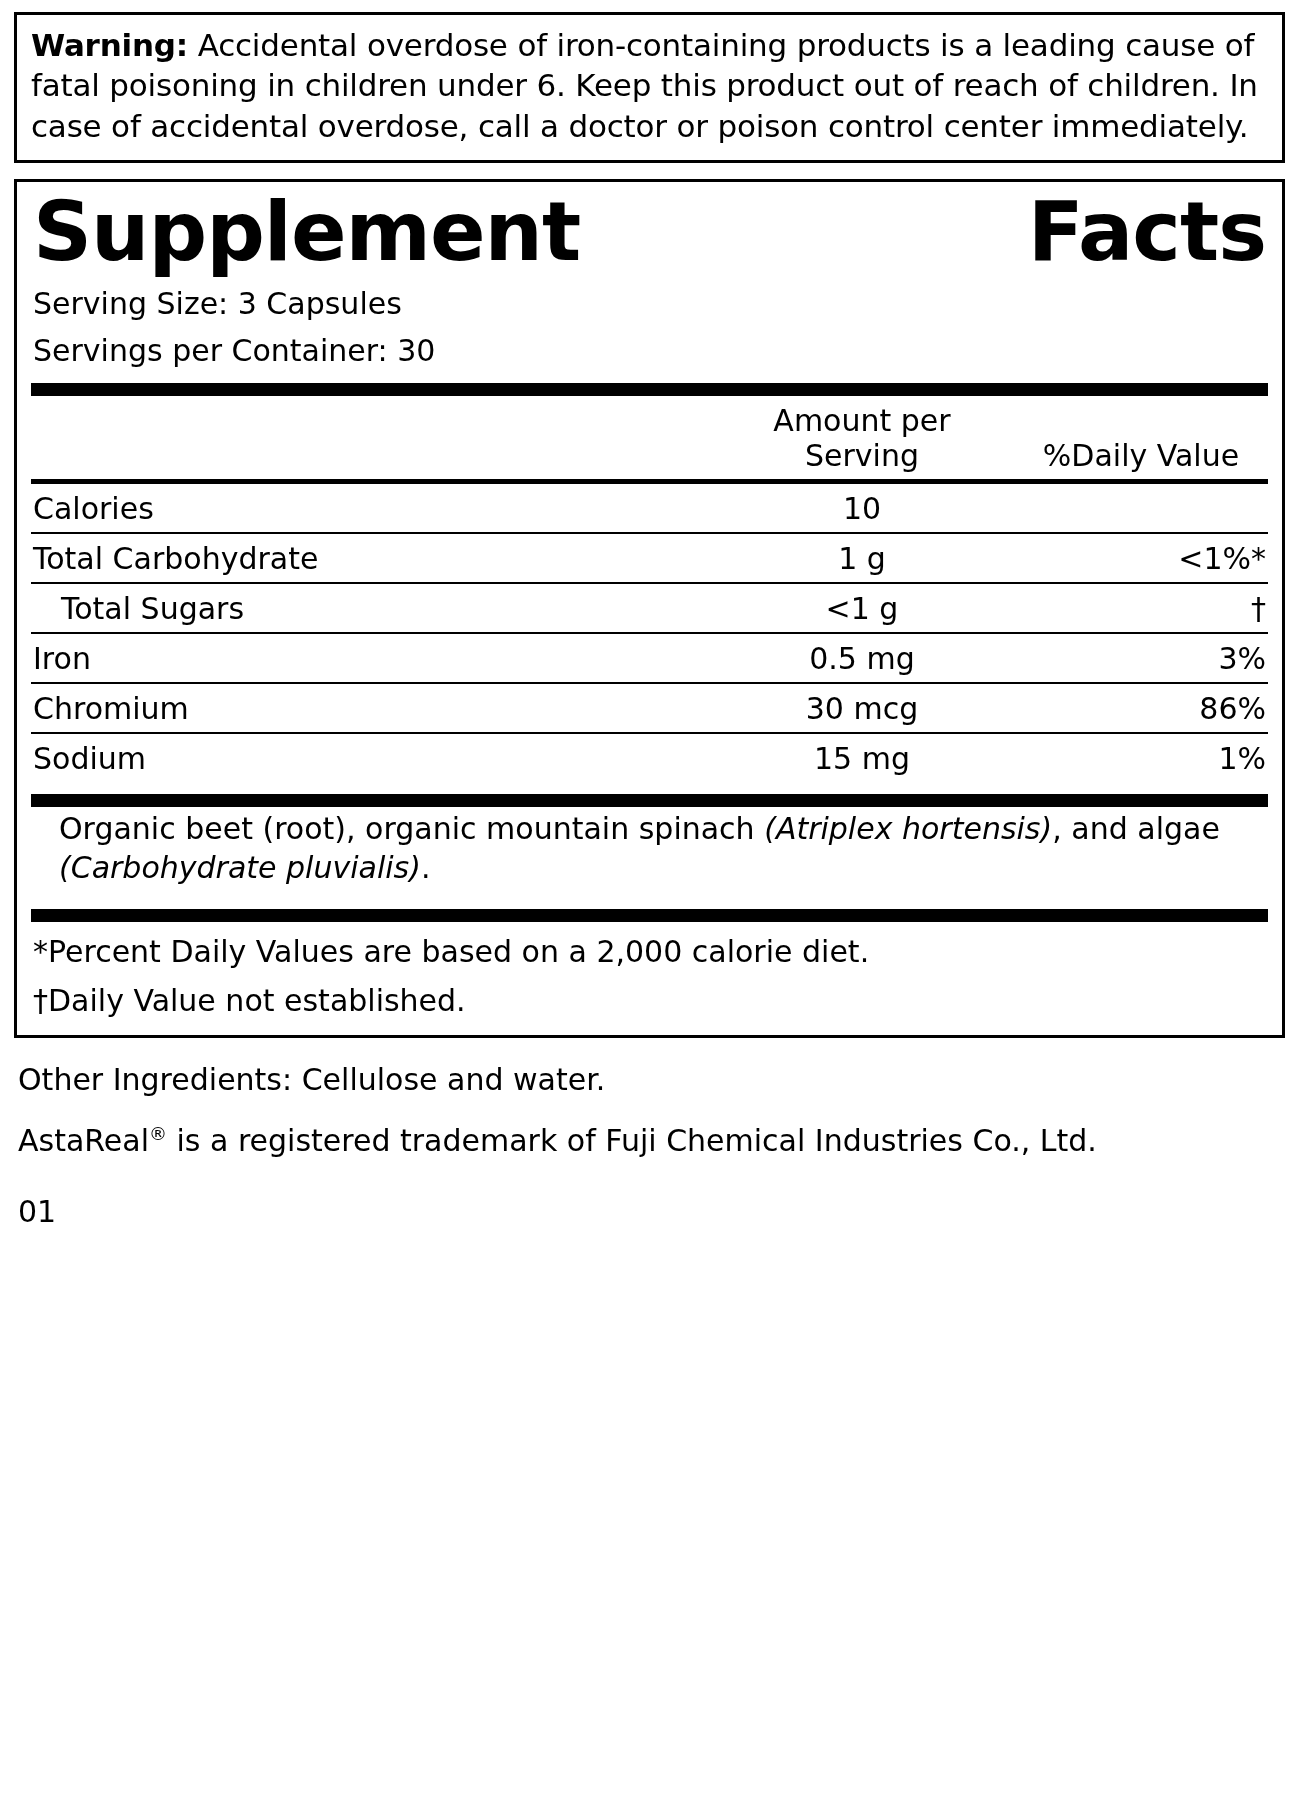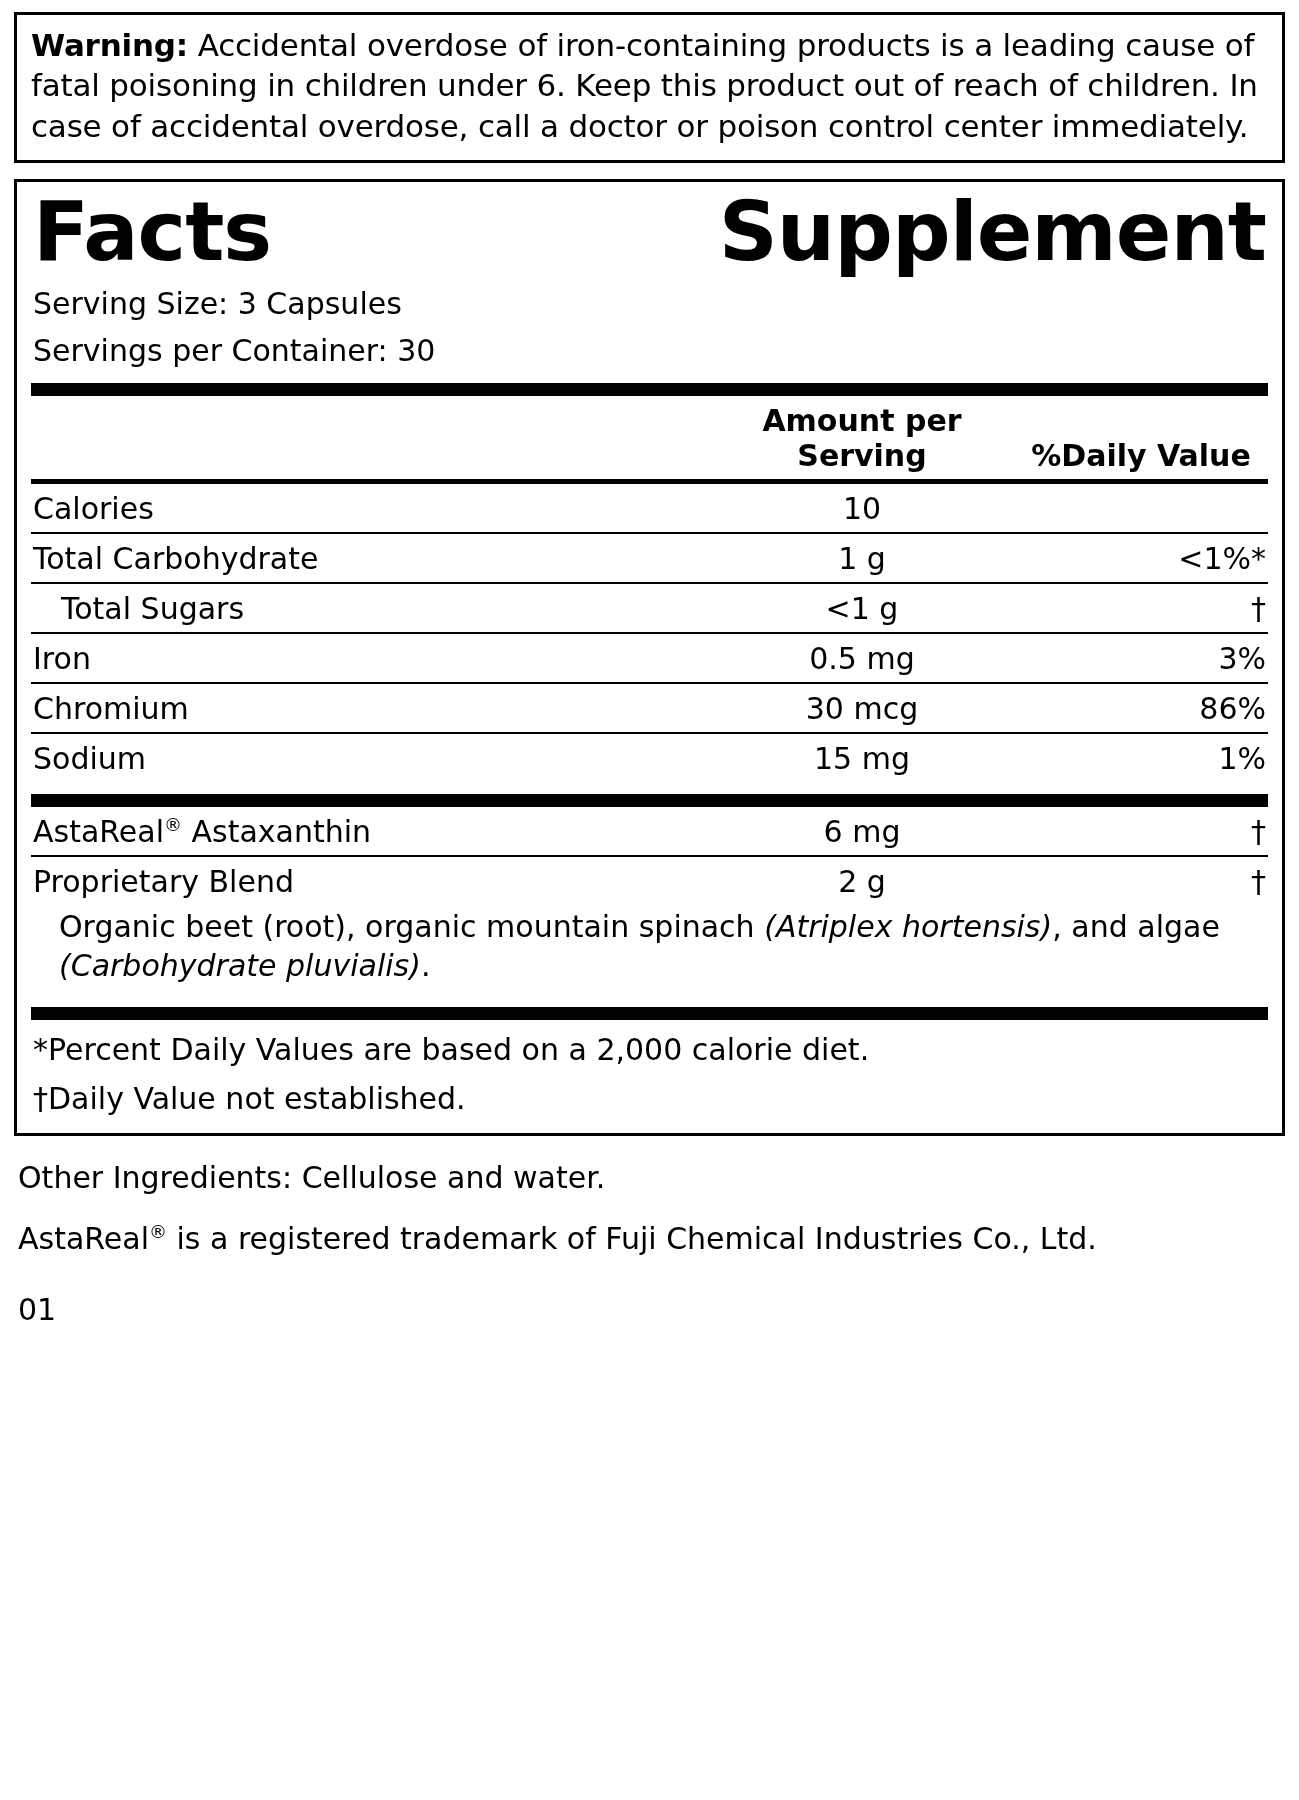--- a/index.html
+++ b/index.html
@@ -81,21 +81,21 @@
   }
   table.sf-table td {
     padding: 7px 2px 6px 2px;
     vertical-align: bottom;
   }
   .col-name   { text-align: left; }
   .col-amount { text-align: center; width: 300px; }
   .col-dv     { text-align: right; width: 250px; }
 
   .hdr-row td {
-    font-weight: bold;
+    font-weight: normal;
     padding: 10px 2px 10px 2px;
   }
   .hdr-amount { text-align: center; width: 300px; }
   .hdr-dv     { text-align: center; width: 250px; }
 
   .tr-border td { border-top: 2px solid #000; }
 
   .indent1 { padding-left: 30px !important; }
 
   .blend-desc {
@@ -133,22 +133,22 @@
   <div class="warn-box">
     <div class="warn-text">
       <b>Warning:</b><span> Accidental overdose of iron-containing products is a leading cause of fatal poisoning in children under 6. Keep this product out of reach of children. In case of accidental overdose, call a doctor or poison control center immediately.</span>
     </div>
   </div>
 
 
   <div class="sf-panel">
 
     <div class="sf-title">
+      <span>Supplement</span>
       <span>Facts</span>
-      <span>Supplement</span>
     </div>
 
     <div class="sf-serving">Serving Size: 3 Capsules</div>
     <div class="sf-serving">Servings per Container: 30</div>
 
     <div class="rule-thick"></div>
 
     <table class="sf-table">
       <tbody>
           <tr class="hdr-row">
@@ -191,34 +191,20 @@
       <tr class="tr-border">
         <td class="col-name">Sodium</td>
         <td class="col-amount">15 mg</td>
         <td class="col-dv">1%</td>
       </tr>
     </tbody>
       </table>
 
     <div class="rule-thick"></div>
 
-    <table class="sf-table">
-      <tbody>
-          <tr>
-        <td class="col-name">AstaReal<sup>®</sup> Astaxanthin</td>
-        <td class="col-amount">6 mg</td>
-        <td class="col-dv">†</td>
-      </tr>
-      <tr class="tr-border">
-        <td class="col-name">Proprietary Blend</td>
-        <td class="col-amount">2 g</td>
-        <td class="col-dv">†</td>
-      </tr>
-    </tbody>
-      </table>
 
     <div class="blend-desc">Organic beet (root), organic mountain spinach <i>(Atriplex hortensis)</i>, and algae <i>(Carbohydrate pluvialis)</i>.</div>
 
     <div class="rule-thick"></div>
 
     <div class="footnotes">*Percent Daily Values are based on a 2,000 calorie diet.</div>
     <div class="footnotes">†Daily Value not established.</div>
   </div>
 
   <div class="note">Other Ingredients: Cellulose and water.</div>

